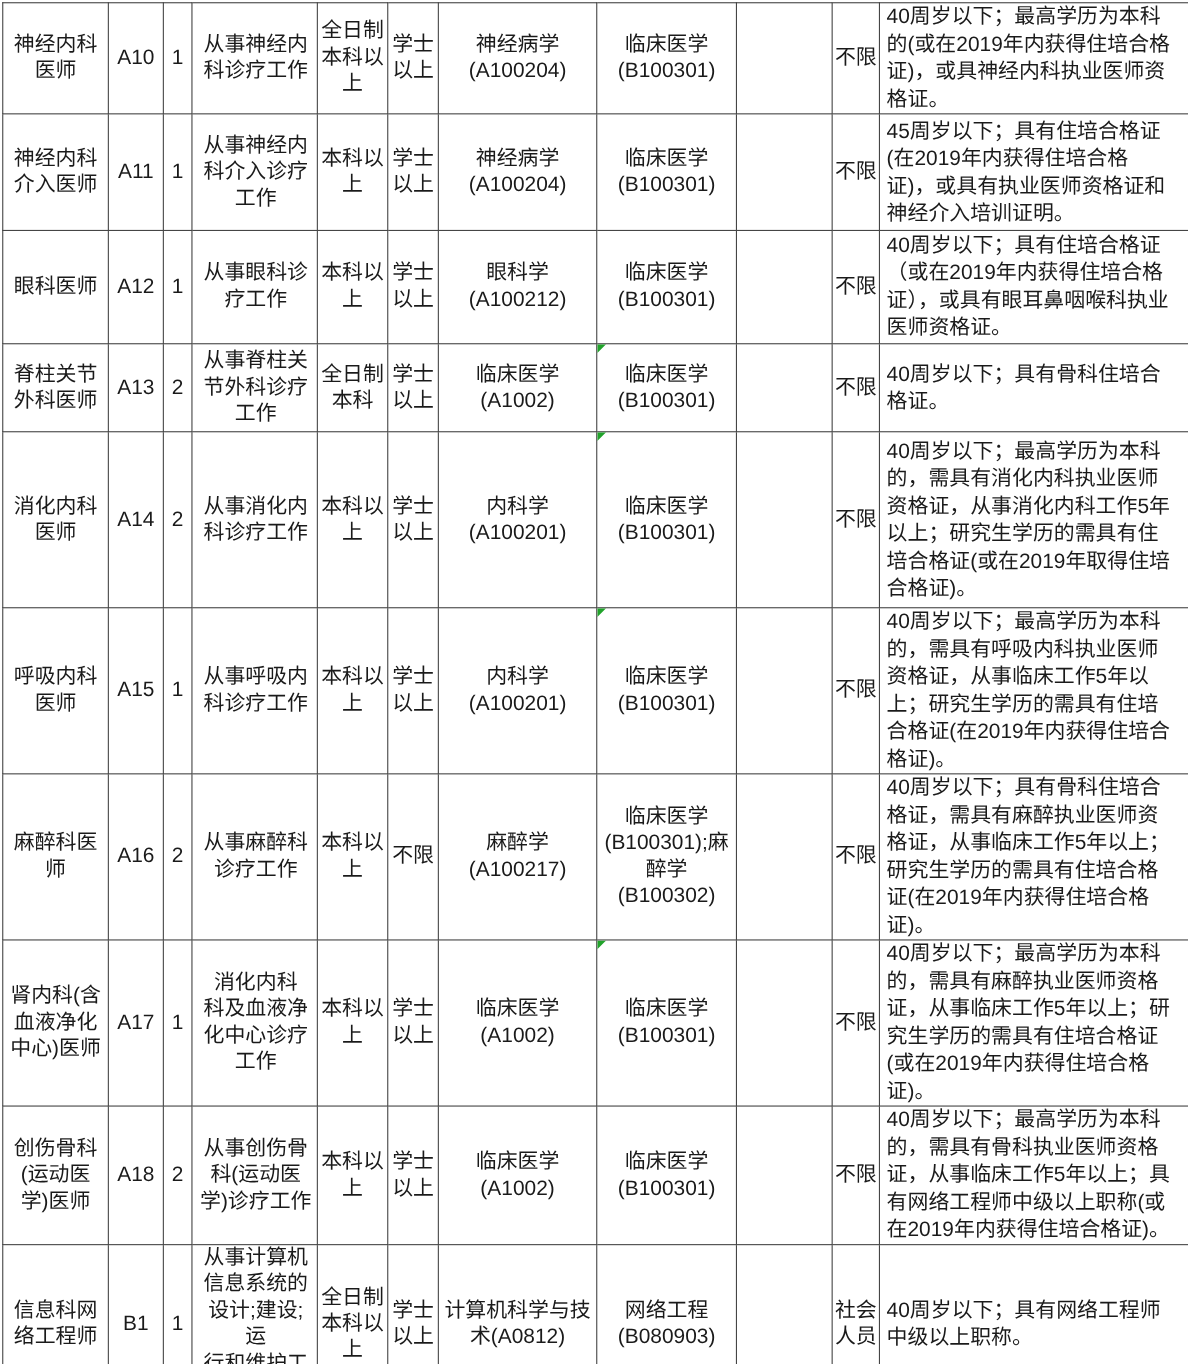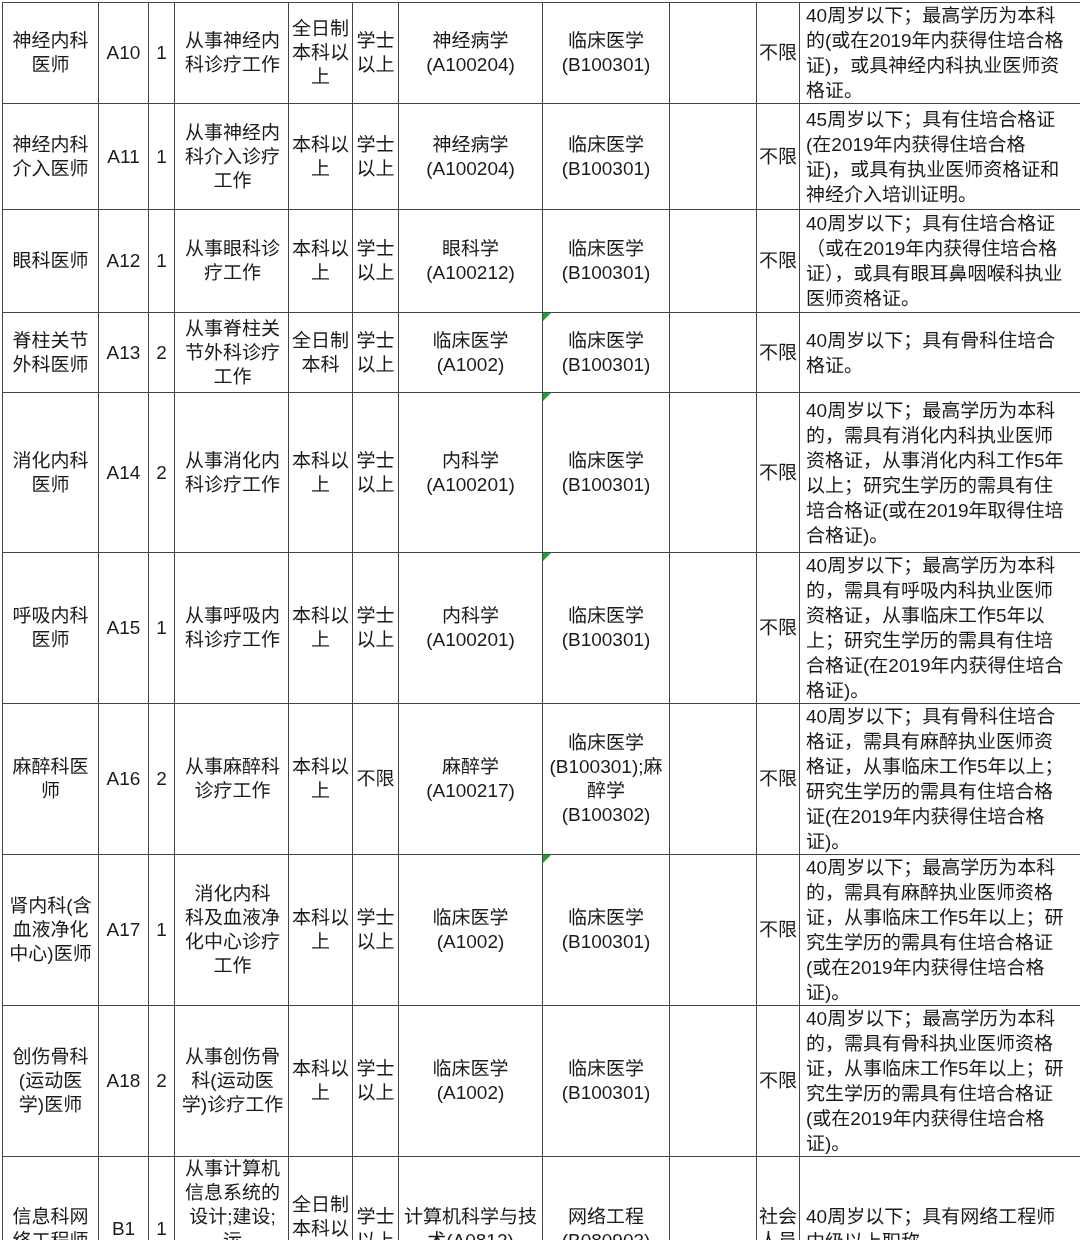--- a/index.html
+++ b/index.html
@@ -240,21 +240,21 @@
         <td class="c-edu"><span>本科以
 上</span></td>
         <td class="c-degree"><span>学士
 以上</span></td>
         <td class="c-majora"><span>临床医学
 (A1002)</span></td>
         <td class="c-majorb"><span>临床医学
 (B100301)</span></td>
         <td class="c-blank"><span></span></td>
         <td class="c-scope"><span>不限</span></td>
-        <td class="c-req"><span>40周岁以下；最高学历为本科的，需具有骨科执业医师资格证，从事临床工作5年以上；研究生学历的需具有住培合格证(或在2019年内获得住培合格证)。</span></td>
+        <td class="c-req"><span>40周岁以下；最高学历为本科的，需具有骨科执业医师资格证，从事临床工作5年以上；具有网络工程师中级以上职称(或在2019年内获得住培合格证)。</span></td>
       </tr>
       <tr style="height: 118px;">
         <td class="c-pos"><span>信息科网
 络工程师</span></td>
         <td class="c-code"><span>B1</span></td>
         <td class="c-count"><span>1</span></td>
         <td class="c-duty"><span>从事计算机
 信息系统的
 设计;建设;运
 行和维护工

